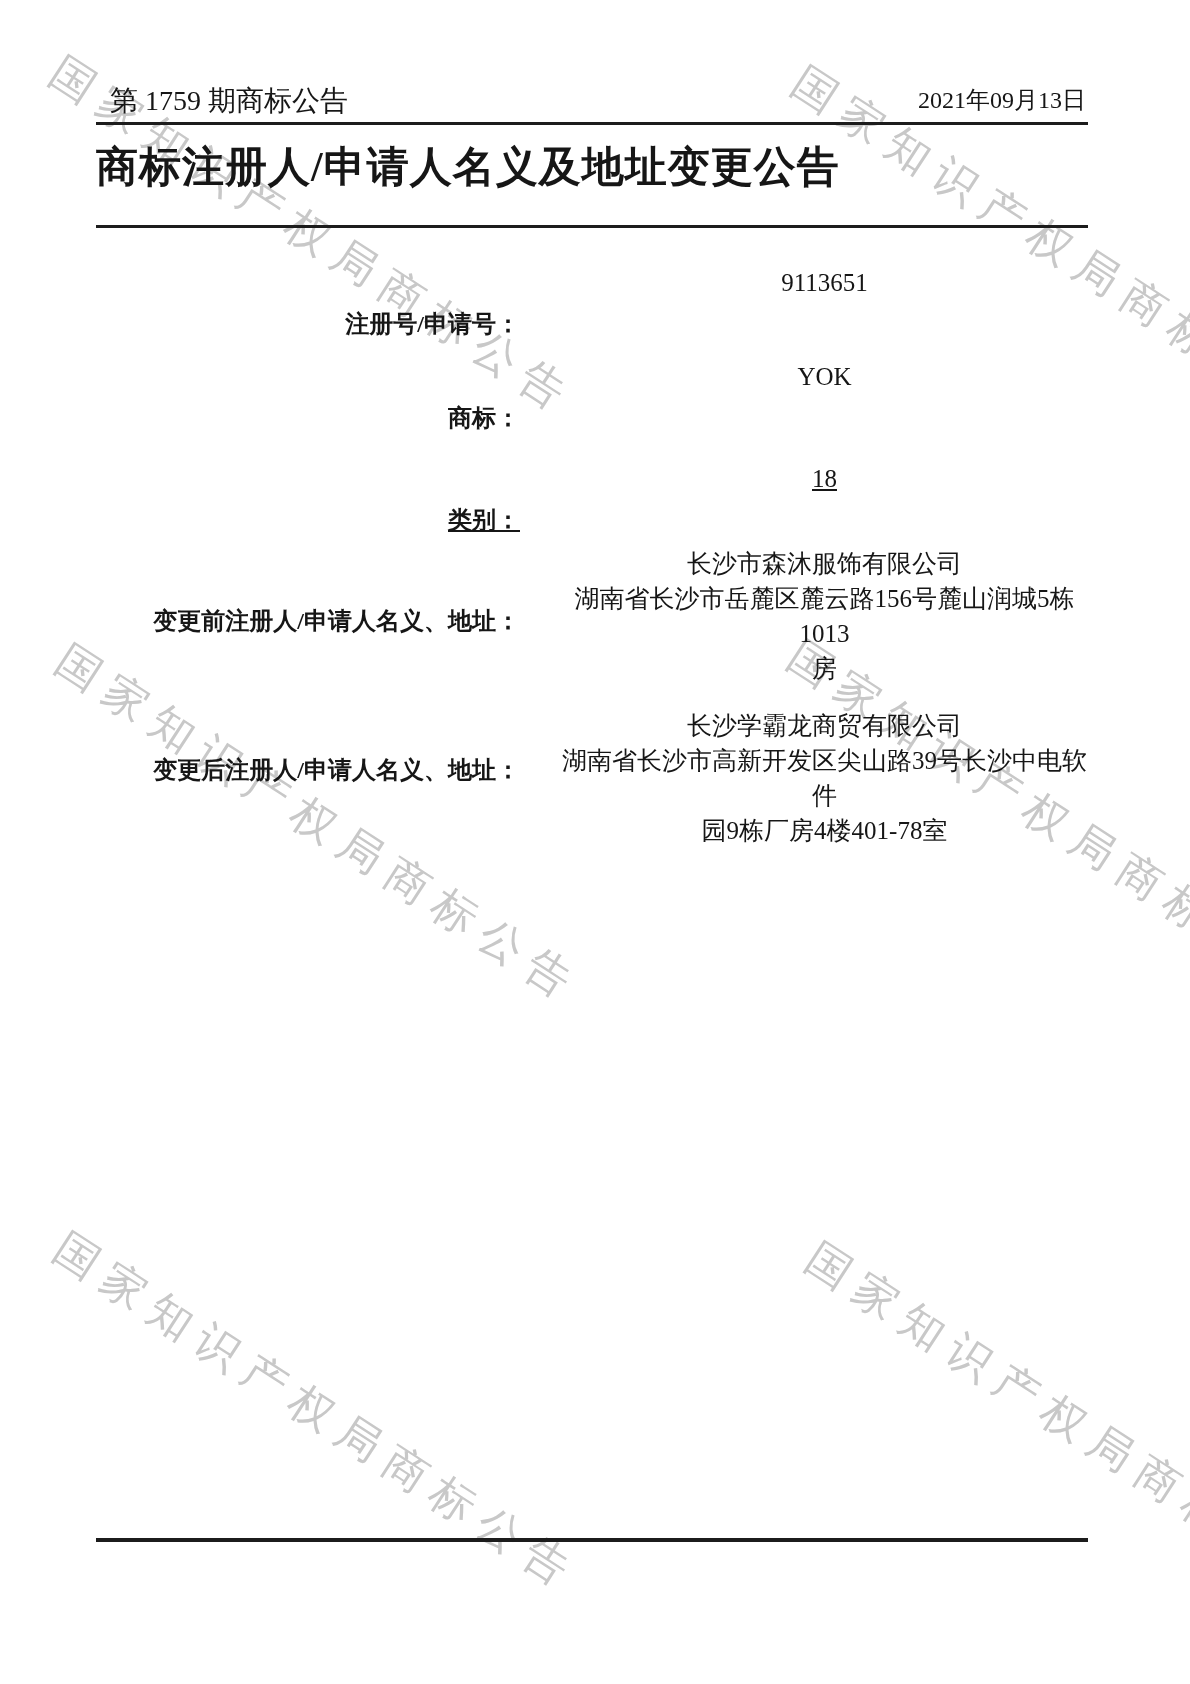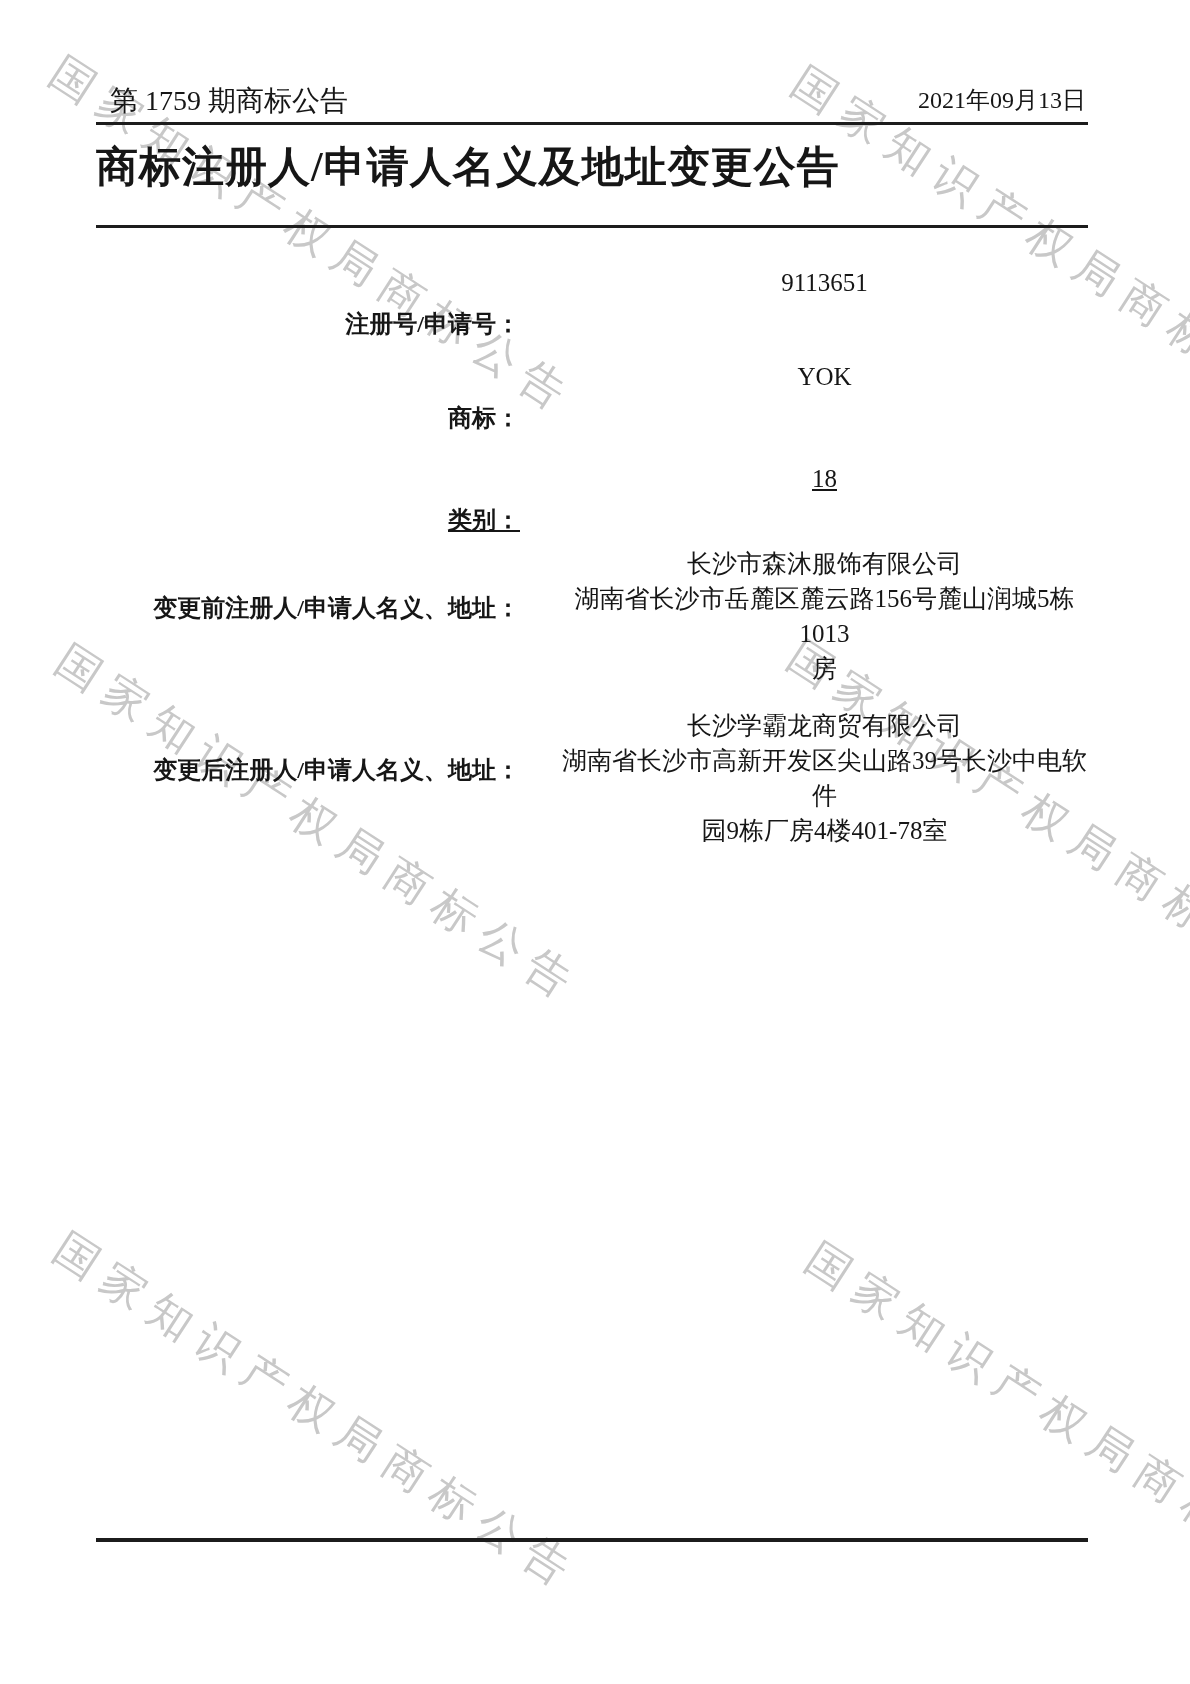--- a/index.html
+++ b/index.html
@@ -62,21 +62,21 @@
     text-align: right; font-weight: bold; font-size: 24px;
     line-height: 30px; white-space: nowrap; margin-top: 44px;
   }
   .field-value {
     position: absolute; left: 552px; width: 545px;
     font-size: 25px; line-height: 35px; text-align: center;
   }
   .row1 .field-label, .row1 .field-value { top: 265px; }
   .row2 .field-label, .row2 .field-value { top: 359px; }
   .row3 .field-label, .row3 .field-value { top: 461px; text-decoration: underline; }
-  .row4 .field-label { top: 549px; }
+  .row4 .field-label { top: 562px; }
   .row4 .field-value { top: 546px; }
   .row5 .field-label { top: 711px; }
   .row5 .field-value { top: 708px; }
 </style>
 </head>
 <body>
 
 <div class="page">
 
   <div class="wm wm-a">国家知识产权局商标公告</div>

